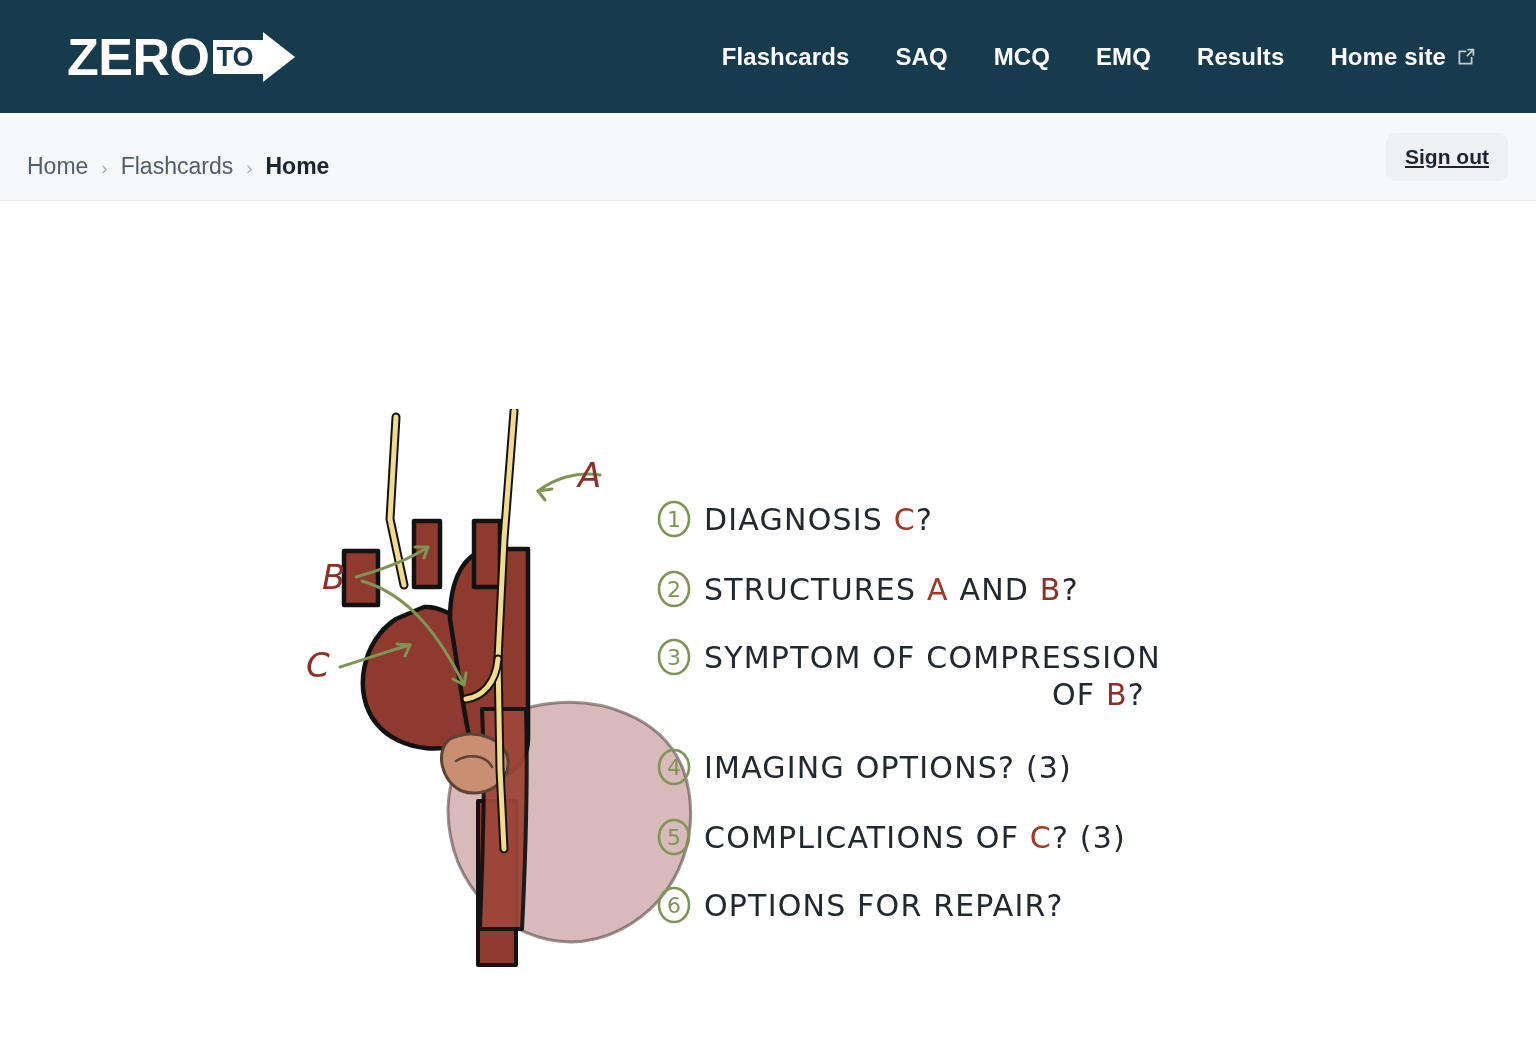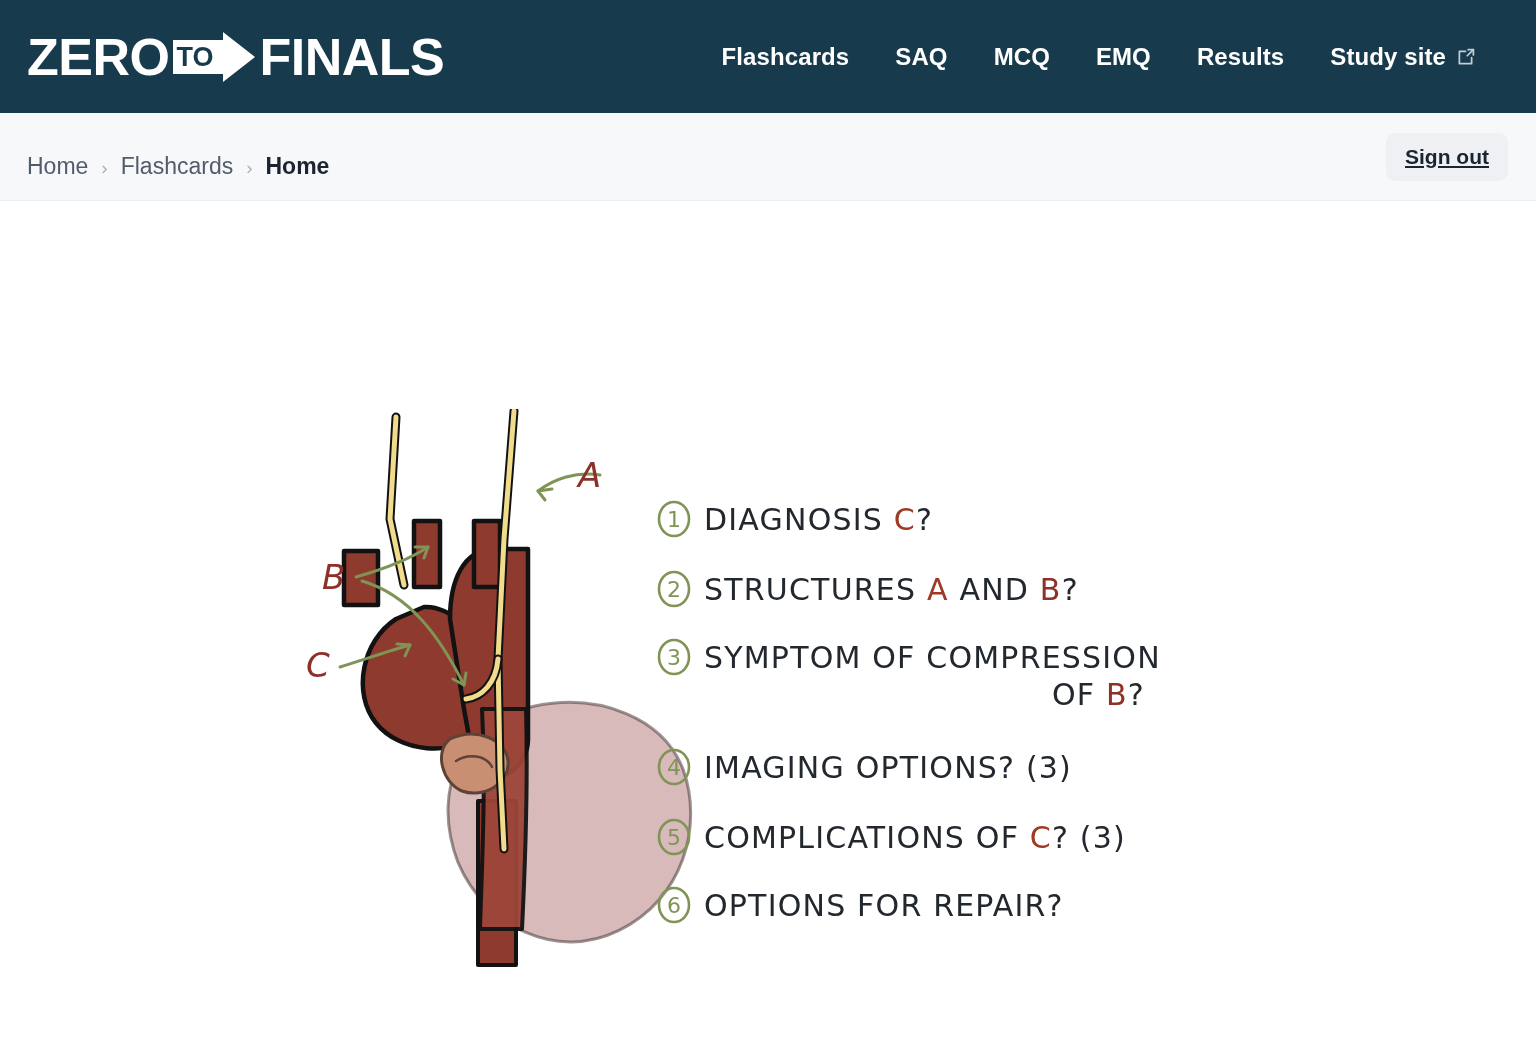--- a/index.html
+++ b/index.html
@@ -21,20 +21,21 @@
     align-items: center;
     justify-content: space-between;
     padding: 0 30px 0 27px;
   }
 
   .brand {
     display: flex;
     align-items: center;
     gap: 0px;
     user-select: none;
+    margin-left: 40px;
   }
   .brand-word {
     color: #ffffff;
     font-size: 52px;
     font-weight: 700;
     letter-spacing: -0.5px;
     line-height: 1;
   }
   .brand-badge {
     position: relative;
@@ -139,41 +140,40 @@
 <header class="site-header">
 
   <div class="brand">
     <span class="brand-word">ZERO</span>
     <span class="brand-badge">
       <svg viewBox="0 0 86 54" width="86" height="54" aria-hidden="true">
         <path d="M2 10 h50 V2 l32 25 l-32 25 v-8 H2 Z" fill="#ffffff"></path>
         <text x="24" y="36" text-anchor="middle" font-family="Liberation Sans, sans-serif" font-size="27" font-weight="700" fill="#173a4c">TO</text>
       </svg>
     </span>
-    <span class="brand-word">FINALS</span>
   </div>
 
   <nav class="main-nav">
     <a class="nav-link" href="#">
       <span>Flashcards</span>
     </a>
     <a class="nav-link" href="#">
       <span>SAQ</span>
     </a>
     <a class="nav-link" href="#">
       <span>MCQ</span>
     </a>
     <a class="nav-link" href="#">
       <span>EMQ</span>
     </a>
     <a class="nav-link" href="#">
       <span>Results</span>
     </a>
     <a class="nav-link" href="#">
-      <span>Study site</span>
+      <span>Home site</span>
       <span class="ext-icon">
         <svg viewBox="0 0 24 24" width="21" height="21" fill="none" stroke="#c4ccd4" stroke-width="2" stroke-linecap="round" stroke-linejoin="round">
           <path d="M5 5 h7 M5 5 v14 h14 v-7"></path>
           <path d="M14 10 L21 3"></path>
           <path d="M15 3 h6 v6"></path>
         </svg>
       </span>
     </a>
   </nav>
 </header>

